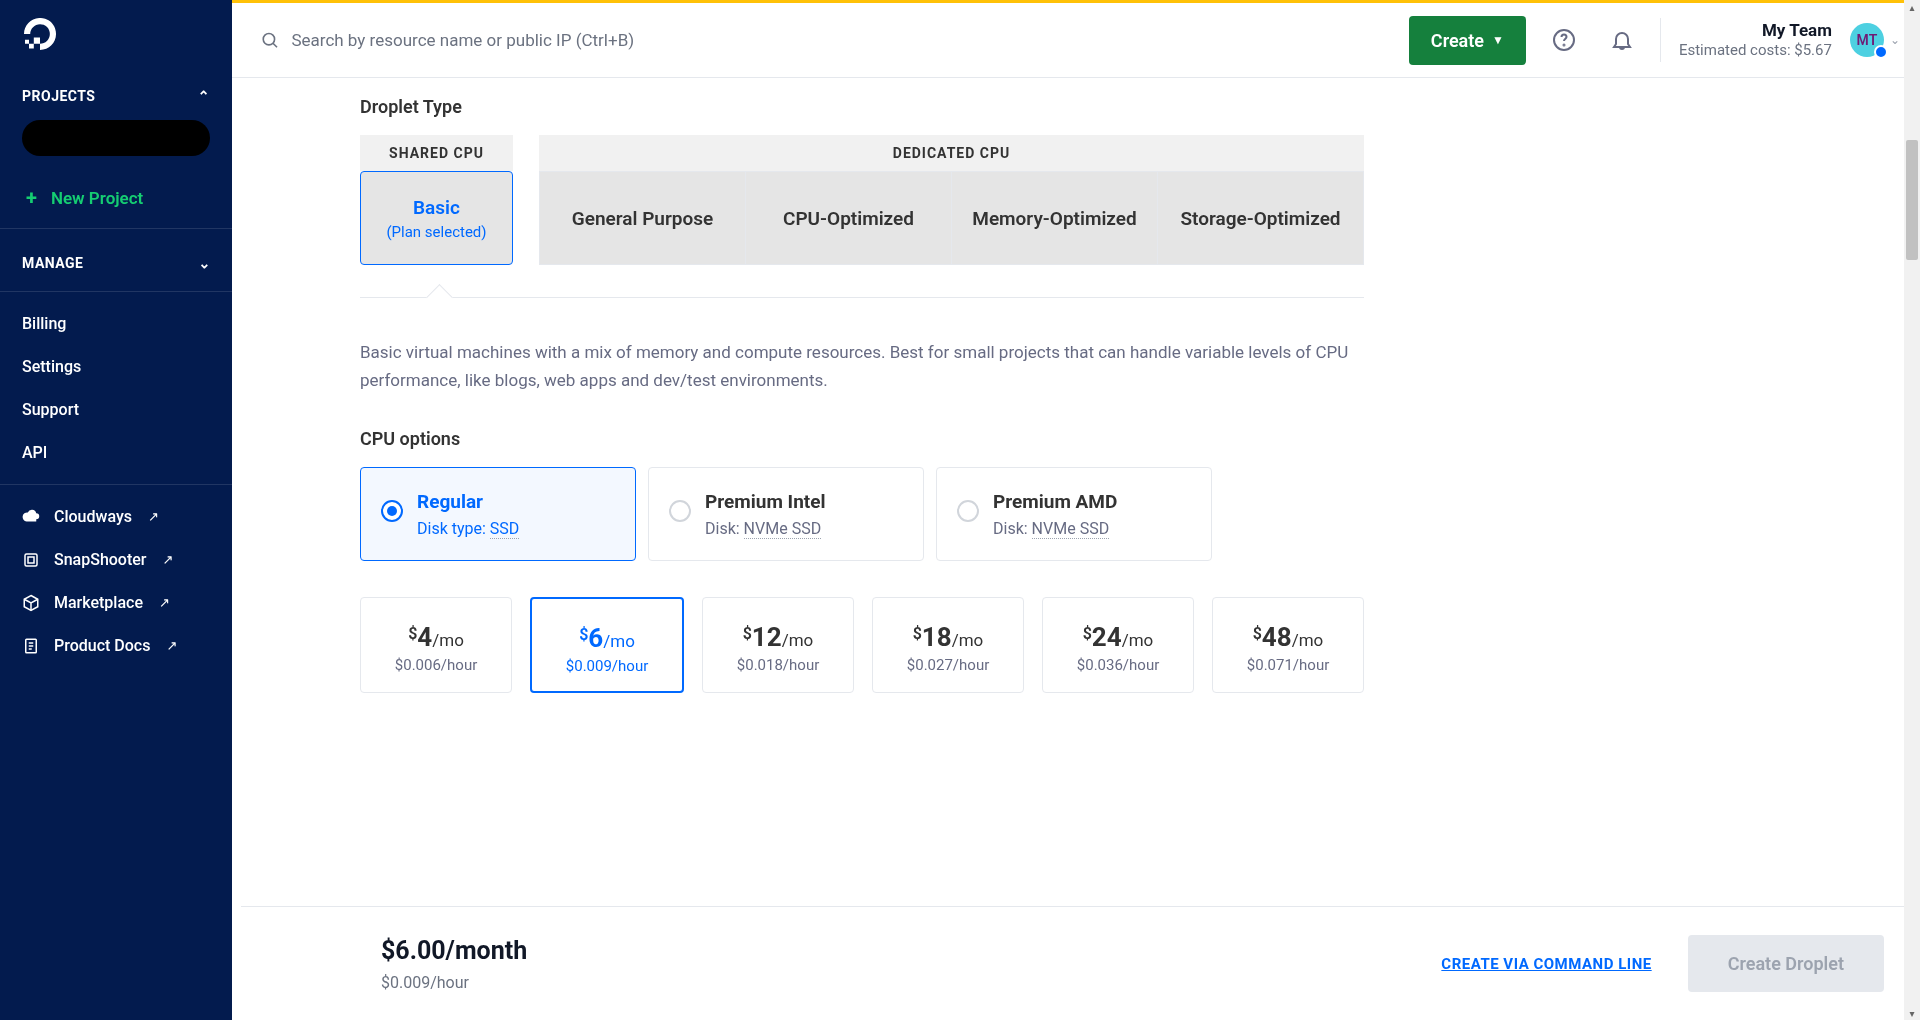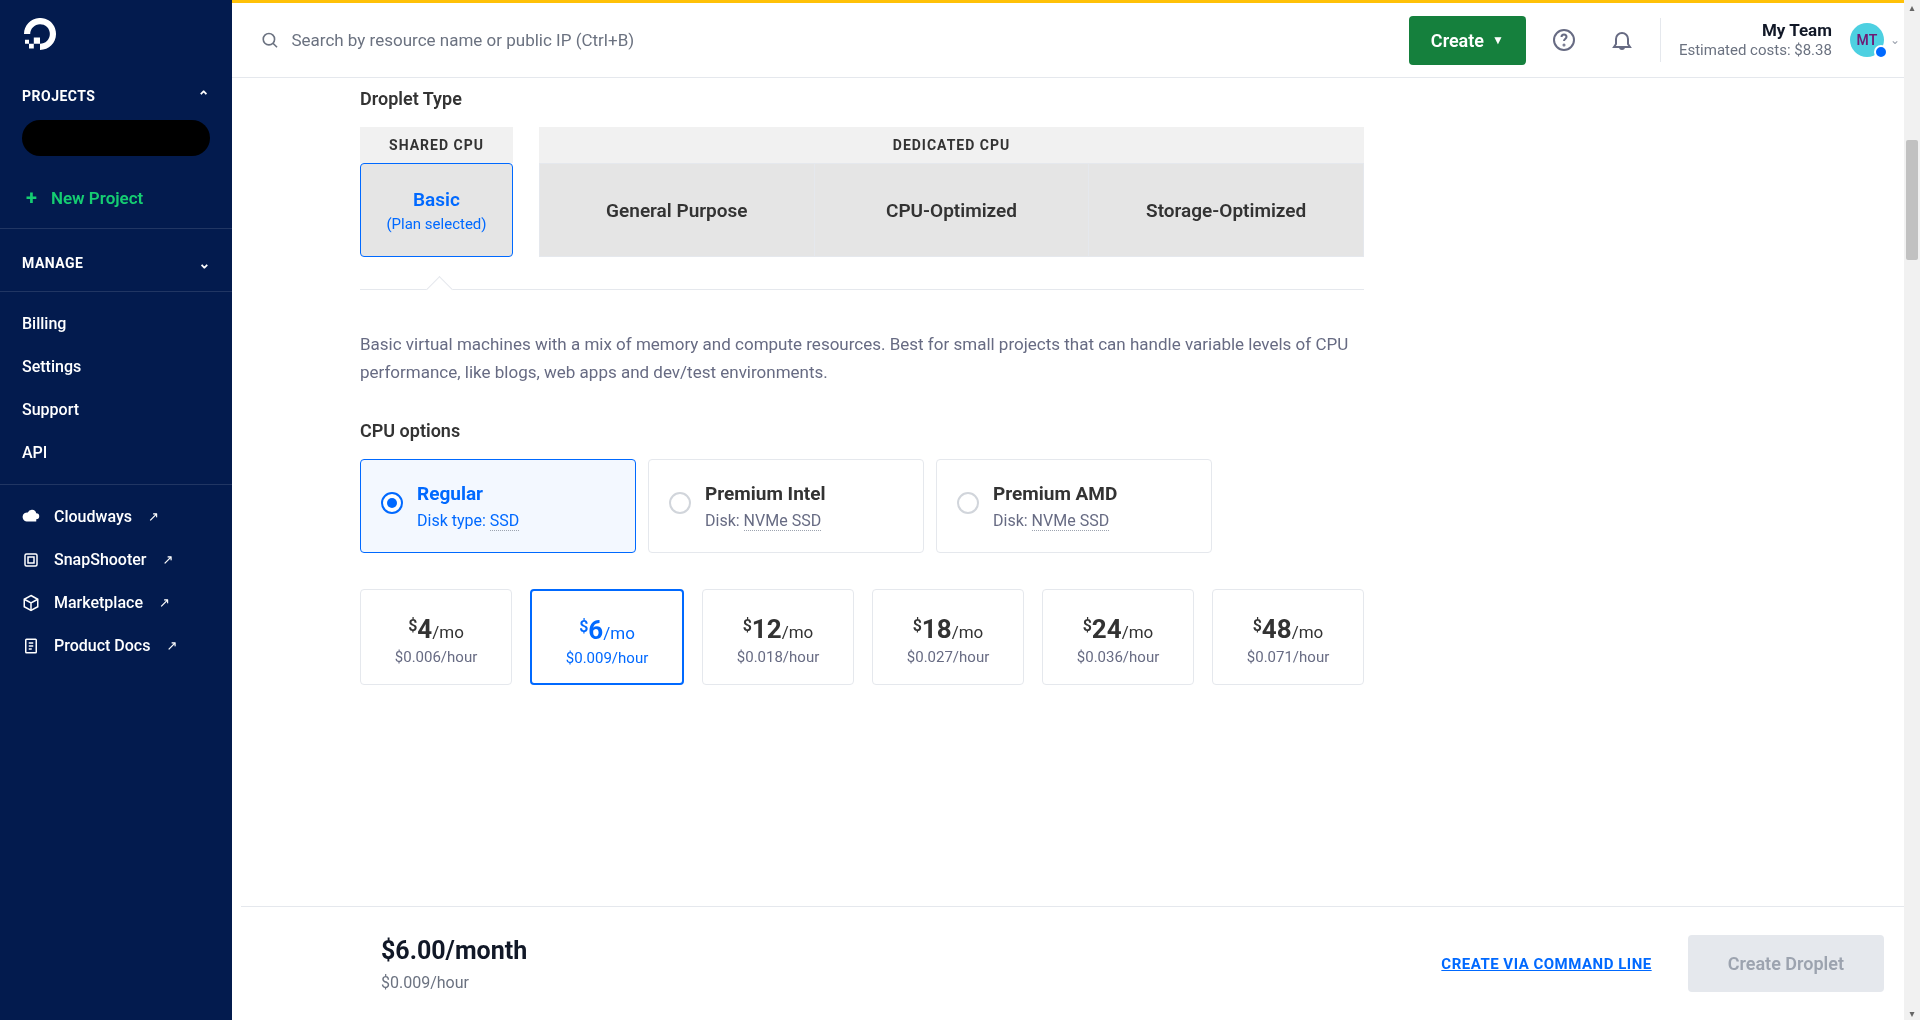--- a/index.html
+++ b/index.html
@@ -34,21 +34,21 @@
 .team { text-align: right; line-height: 1.3; }
 .team-name { font-size: 17px; font-weight: 700; color: #111827; }
 .team-cost { font-size: 15px; color: #6b7280; }
 .avatar-wrap { display:flex; align-items:center; gap:6px; cursor:pointer; }
 .avatar { width: 34px; height: 34px; border-radius: 50%; background: #4dd0e1; color: #701a75; display: flex; align-items: center; justify-content: center; font-size: 14px; font-weight: 600; position: relative; }
 .avatar-badge { position:absolute; bottom:-2px; right:-4px; width:14px; height:14px; border-radius:50%; background:#0069ff; border:2px solid #fff; }
 
 
 .content { flex: 1; overflow-y: auto; padding: 0 0 120px 0; }
 .inner { max-width: 1004px; margin: 0 0 0 128px; padding-top: 10px; }
-.h-label { font-size: 18px; font-weight: 600; color: #333; margin-bottom: 18px; }
+.h-label { font-size: 18px; font-weight: 600; color: #333; margin-bottom: 18px; margin-top: 8px; }
 
 .type-grp { display: flex; gap: 18px; }
 .cpu-col { display: flex; flex-direction: column; }
 .cpu-col.shared { width: 153px; }
 .cpu-col.dedicated { flex: 1; padding-left: 8px; }
 .cpu-hdr { background: #f1f1f1; color: #333; font-size: 14px; font-weight: 700; letter-spacing: 1px; text-align: center; padding: 10px 0; }
 .type-row { display: flex; gap: 0; }
 .type-card { flex: 1; background: #e5e5e5; border: 1px solid #e5e8ed; display: flex; flex-direction: column; align-items: center; justify-content: center; height: 94px; font-size: 19px; font-weight: 600; color: #333; cursor: pointer; }
 .type-row .type-card + .type-card { border-left: none; }
 .type-card.sel { border: 1px solid #0069ff; color: #0069ff; border-radius: 4px; }
@@ -194,21 +194,21 @@
     </div>
     <div class="icon-btn">
       <svg viewBox="0 0 24 24">
           <path d="M18 16v-5a6 6 0 10-12 0v5l-2 3h16l-2-3zM10 19a2 2 0 004 0"></path>
         </svg>
     </div>
     <div class="vbar"></div>
     <div class="team">
       <div class="team-name">My Team</div>
       <div class="team-cost">
-        <span>Estimated costs: </span><span>$8.38</span>
+        <span>Estimated costs: </span><span>$5.67</span>
       </div>
     </div>
     <div class="avatar-wrap">
       <div class="avatar">
         <span>MT</span>
         <div class="avatar-badge"></div>
       </div>
       <span style="color:#9ca3af;font-size:12px">⌄</span>
     </div>
   </div>
@@ -223,20 +223,21 @@
         <div class="type-card sel">
           <span>Basic</span>
           <span class="sub">(Plan selected)</span>
         </div>
       </div>
       <div class="cpu-col dedicated">
         <div class="cpu-hdr">DEDICATED CPU</div>
         <div class="type-row" id="dedicated-row">
               <div class="type-card">General Purpose</div>
               <div class="type-card">CPU-Optimized</div>
+              <div class="type-card">Memory-Optimized</div>
               <div class="type-card">Storage-Optimized</div>
             </div>
       </div>
     </div>
 
     <div class="pointer-bar"></div>
 
     <div class="desc">Basic virtual machines with a mix of memory and compute resources. Best for small projects that can handle variable levels of CPU performance, like blogs, web apps and dev/test environments.</div>
 
     <div class="h-label" style="margin-top:34px">CPU options</div>

